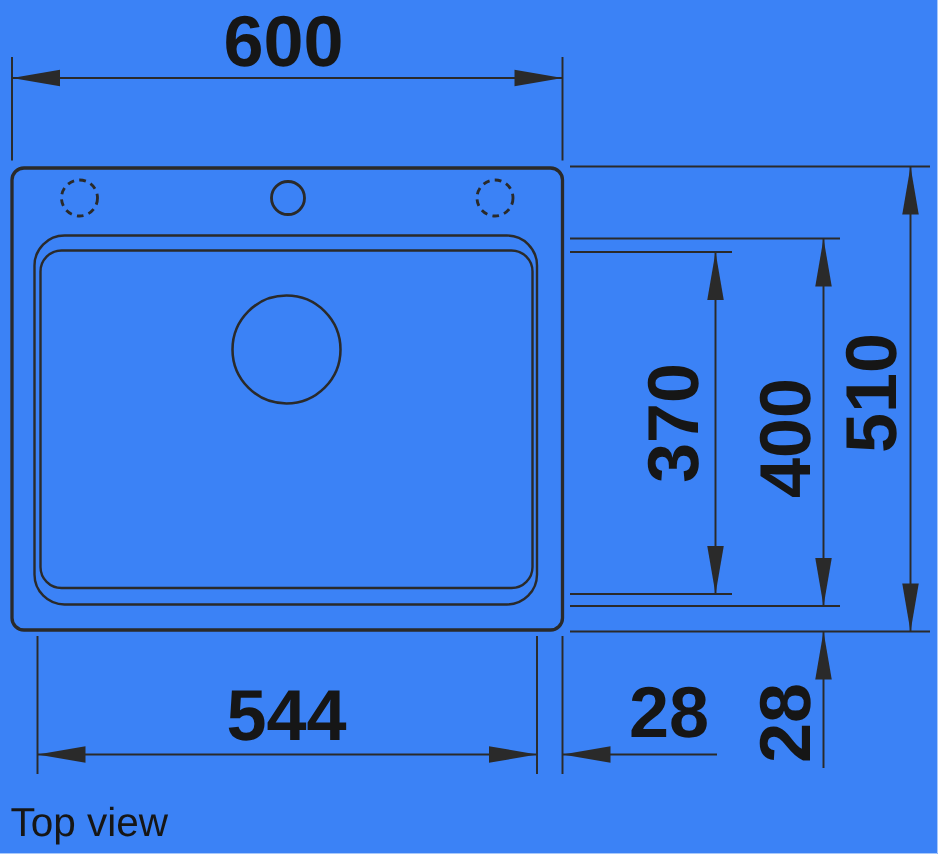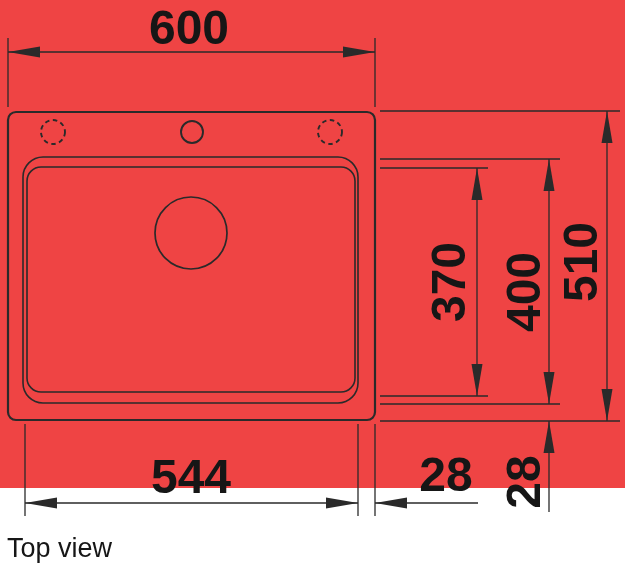--- a/index.html
+++ b/index.html
@@ -7,22 +7,22 @@
     padding: 0;
     background: #ffffff;
     width: 625px;
     height: 569px;
     overflow: hidden;
     font-family: "Liberation Sans", sans-serif;
   }
   .canvas {
     position: relative;
     width: 625px;
-    height: 488px;
-    background: #ef4444;
+    height: 569px;
+    background: #3b82f6;
   }
   svg text.dim {
     font-family: "Liberation Sans", sans-serif;
     font-weight: bold;
     font-size: 48px;
     fill: #161616;
   }
   svg text.caption {
     font-family: "Liberation Sans", sans-serif;
     font-weight: normal;

